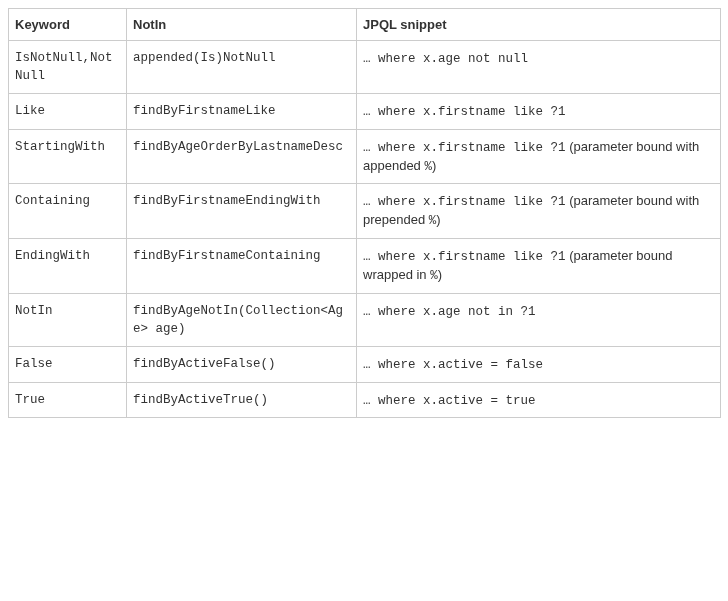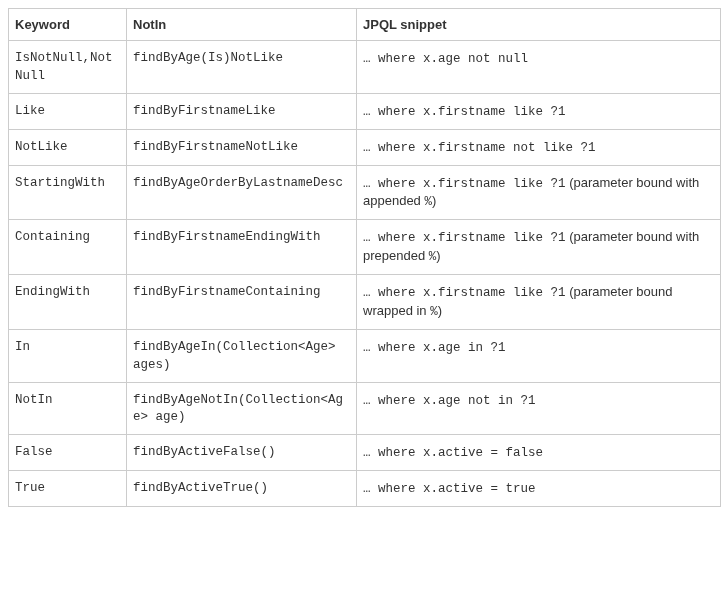--- a/index.html
+++ b/index.html
@@ -52,52 +52,42 @@
   <thead>
     <tr>
       <th>Keyword</th>
       <th>NotIn</th>
       <th>JPQL snippet</th>
     </tr>
   </thead>
   <tbody id="tbody">
   <tr>
         <td><span class="mono cell-content">IsNotNull,NotNull</span></td>
-        <td><span class="mono cell-content">findByAge(Is)NotLike</span></td>
+        <td><span class="mono cell-content">appended(Is)NotNull</span></td>
         <td><span class="cell-content"><span class="mono">… where x.age not null</span></span></td>
       </tr>
       <tr>
         <td><span class="mono cell-content">Like</span></td>
         <td><span class="mono cell-content">findByFirstnameLike</span></td>
         <td><span class="cell-content"><span class="mono">… where x.firstname like ?1</span></span></td>
-      </tr>
-      <tr>
-        <td><span class="mono cell-content">NotLike</span></td>
-        <td><span class="mono cell-content">findByFirstnameNotLike</span></td>
-        <td><span class="cell-content"><span class="mono">… where x.firstname not like ?1</span></span></td>
       </tr>
       <tr>
         <td><span class="mono cell-content">StartingWith</span></td>
         <td><span class="mono cell-content">findByAgeOrderByLastnameDesc</span></td>
         <td><span class="cell-content"><span class="mono">… where x.firstname like ?1</span><span> (parameter bound with appended </span><span class="mono">%</span><span>)</span></span></td>
       </tr>
       <tr>
         <td><span class="mono cell-content">Containing</span></td>
         <td><span class="mono cell-content">findByFirstnameEndingWith</span></td>
         <td><span class="cell-content"><span class="mono">… where x.firstname like ?1</span><span> (parameter bound with prepended </span><span class="mono">%</span><span>)</span></span></td>
       </tr>
       <tr>
         <td><span class="mono cell-content">EndingWith</span></td>
         <td><span class="mono cell-content">findByFirstnameContaining</span></td>
         <td><span class="cell-content"><span class="mono">… where x.firstname like ?1</span><span> (parameter bound wrapped in </span><span class="mono">%</span><span>)</span></span></td>
-      </tr>
-      <tr>
-        <td><span class="mono cell-content">In</span></td>
-        <td><span class="mono cell-content">findByAgeIn(Collection&lt;Age&gt; ages)</span></td>
-        <td><span class="cell-content"><span class="mono">… where x.age in ?1</span></span></td>
       </tr>
       <tr>
         <td><span class="mono cell-content">NotIn</span></td>
         <td><span class="mono cell-content">findByAgeNotIn(Collection&lt;Age&gt; age)</span></td>
         <td><span class="cell-content"><span class="mono">… where x.age not in ?1</span></span></td>
       </tr>
       <tr>
         <td><span class="mono cell-content">False</span></td>
         <td><span class="mono cell-content">findByActiveFalse()</span></td>
         <td><span class="cell-content"><span class="mono">… where x.active = false</span></span></td>

